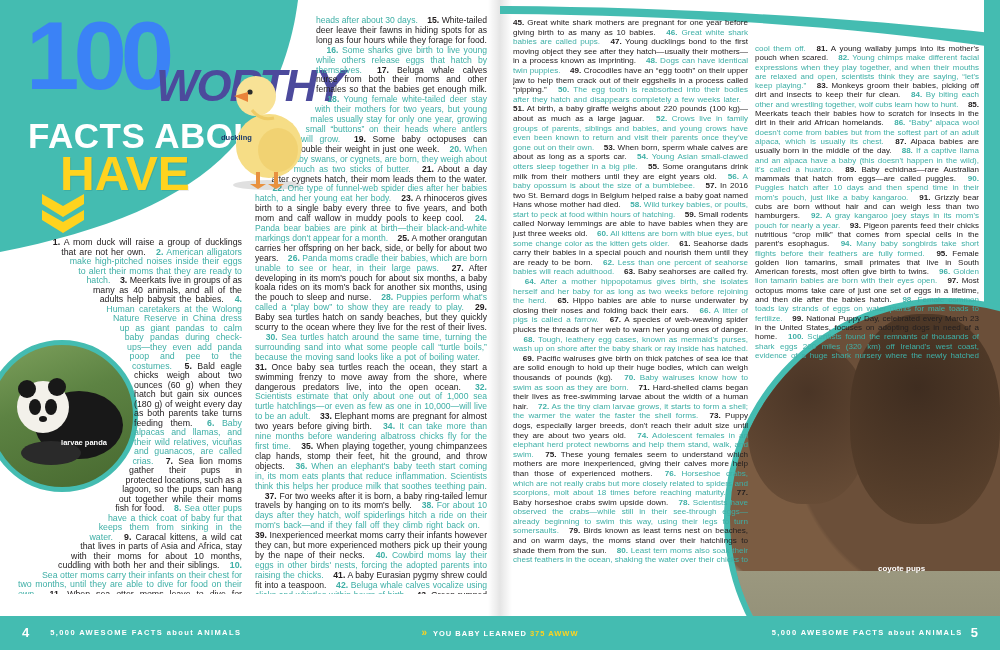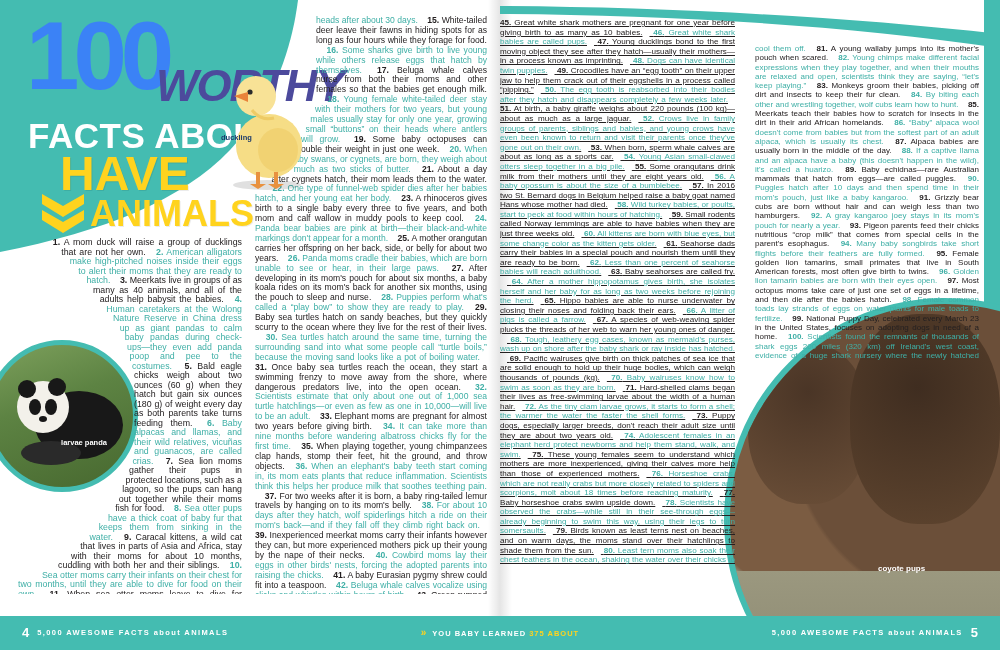--- a/index.html
+++ b/index.html
@@ -63,37 +63,37 @@
   .trim-right{position:absolute;left:984px;top:0;width:16px;height:400px;background:var(--teal);z-index:1;}
 
   
   .col{position:absolute;z-index:3;text-align:justify;color:var(--ink);overflow:hidden;}
   .fact b{font-weight:bold;}
   .fact.odd{color:var(--ink);}
   .fact.even{color:var(--teal-text);}
   .gap{display:inline-block;width:7px;}
   #col-intro{left:18px;top:238px;width:224px;height:356px;font-size:8.8px;line-height:9.5px;}
   #col-left2{left:255px;top:16px;width:232px;height:578px;font-size:8.6px;line-height:9.9px;}
-  #col-right1{left:500px;top:18px;width:235px;height:576px;font-size:8.1px;line-height:9.6px;text-decoration:underline;}
+  #col-right1{left:513px;top:18px;width:235px;height:576px;font-size:8.1px;line-height:9.6px;}
   #col-right2{left:755px;top:44px;width:224px;height:316px;font-size:8.0px;line-height:9.3px;}
   .float-intro{float:left;width:110px;height:286px;margin-top:56px;margin-right:6px;
         shape-outside:polygon(0 0,18% 0,55% 14%,88% 30%,100% 46%,97% 62%,80% 78%,40% 92%,0 100%);
         shape-margin:4px;}
   .float-col2{float:left;width:56px;height:178px;margin-right:5px;
         shape-outside:polygon(0 0,100% 0,94% 48%,58% 74%,0 96%);shape-margin:4px;}
 
   
   .gutter{position:absolute;left:488px;top:0;width:24px;height:650px;z-index:0;
         background:linear-gradient(90deg,rgba(0,0,0,0) 0%,rgba(0,0,0,.10) 50%,rgba(0,0,0,0) 100%);}
 
   
   .footer{position:absolute;left:0;top:616px;width:1000px;height:34px;background:var(--teal);
         z-index:6;color:#fff;}
   .footer .pagenum{font-size:13px;font-weight:bold;}
-  .footer .booktitle{font-size:7.5px;font-weight:bold;letter-spacing:1.4px;}
+  .footer .booktitle{font-size:7.5px;font-weight:bold;letter-spacing:1.4px;margin-left:13px;}
   .f-left{position:absolute;left:22px;top:9px;display:flex;align-items:center;gap:8px;}
   .f-right{position:absolute;right:22px;top:9px;display:flex;align-items:center;gap:8px;}
   .f-center{position:absolute;left:0;right:0;top:11px;text-align:center;font-size:7.5px;
         font-weight:bold;letter-spacing:1px;}
   .f-center .count{color:var(--yellow);}
   .f-center .chev{color:var(--yellow);font-size:10px;letter-spacing:-1px;margin-right:4px;}
 </style>
 </head>
 <body>
 
@@ -107,21 +107,20 @@
 
   <svg class="trim-top" width="500" height="60" viewBox="0 0 500 60">
     <path d="M0,6 C160,7 340,16 500,34 L500,48 C340,24 160,15 0,14 Z" fill="#44bcb1"></path>
   </svg>
   <div class="trim-right"></div>
 
   <div class="t-100">100</div>
   <div class="t-worthy">WORTHY</div>
   <div class="t-factsabout">FACTS ABOUT</div>
   <div class="t-baby">HAVE</div>
-  <div class="t-animals">ANIMALS</div>
   <svg class="chevron" width="46" height="42" viewBox="0 0 46 42">
     <path d="M2,2 L23,14 L44,2 L44,12 L23,25 L2,12 Z" fill="#ffd31e"></path>
     <path d="M2,18 L23,30 L44,18 L44,28 L23,41 L2,28 Z" fill="#ffd31e"></path>
   </svg>
 
   <svg class="duckling" width="105" height="135" viewBox="0 0 105 135">
     <ellipse cx="55" cy="127" rx="34" ry="5" fill="rgba(0,0,0,0.12)"></ellipse>
     <ellipse cx="57" cy="88" rx="33" ry="32" fill="#f6dd86"></ellipse>
     <ellipse cx="66" cy="92" rx="20" ry="22" fill="#eecb66" opacity="0.6"></ellipse>
     <circle cx="44" cy="38" r="20" fill="#f8e296"></circle>
@@ -167,21 +166,21 @@
 
   <div class="footer">
     <div class="f-left">
       <span class="pagenum">4</span>
       <span class="booktitle">5,000 AWESOME FACTS about ANIMALS</span>
     </div>
     <div class="f-center">
       <span class="chev">»</span>
       <span>YOU BABY LEARNED</span>
       <span class="count">375</span>
-      <span class="count">ABOUT</span>
+      <span class="count">AWWW</span>
     </div>
     <div class="f-right">
       <span class="booktitle">5,000 AWESOME FACTS about ANIMALS</span>
       <span class="pagenum">5</span>
     </div>
   </div>
 
 </div>
 
 </body></html>

